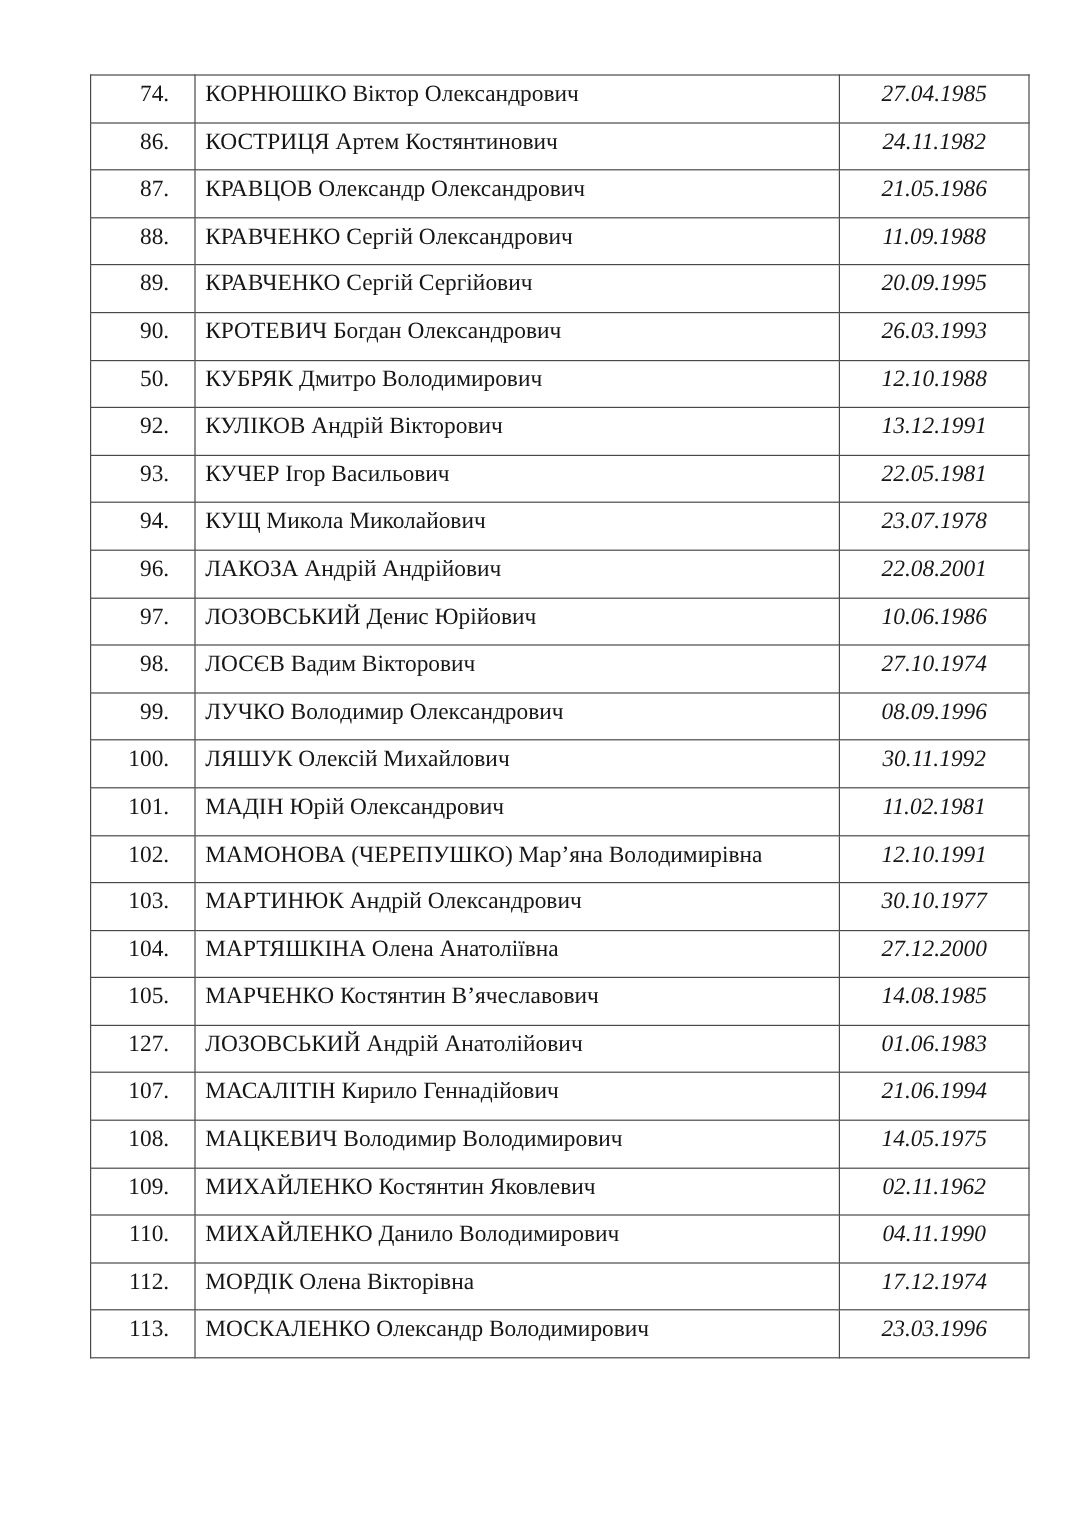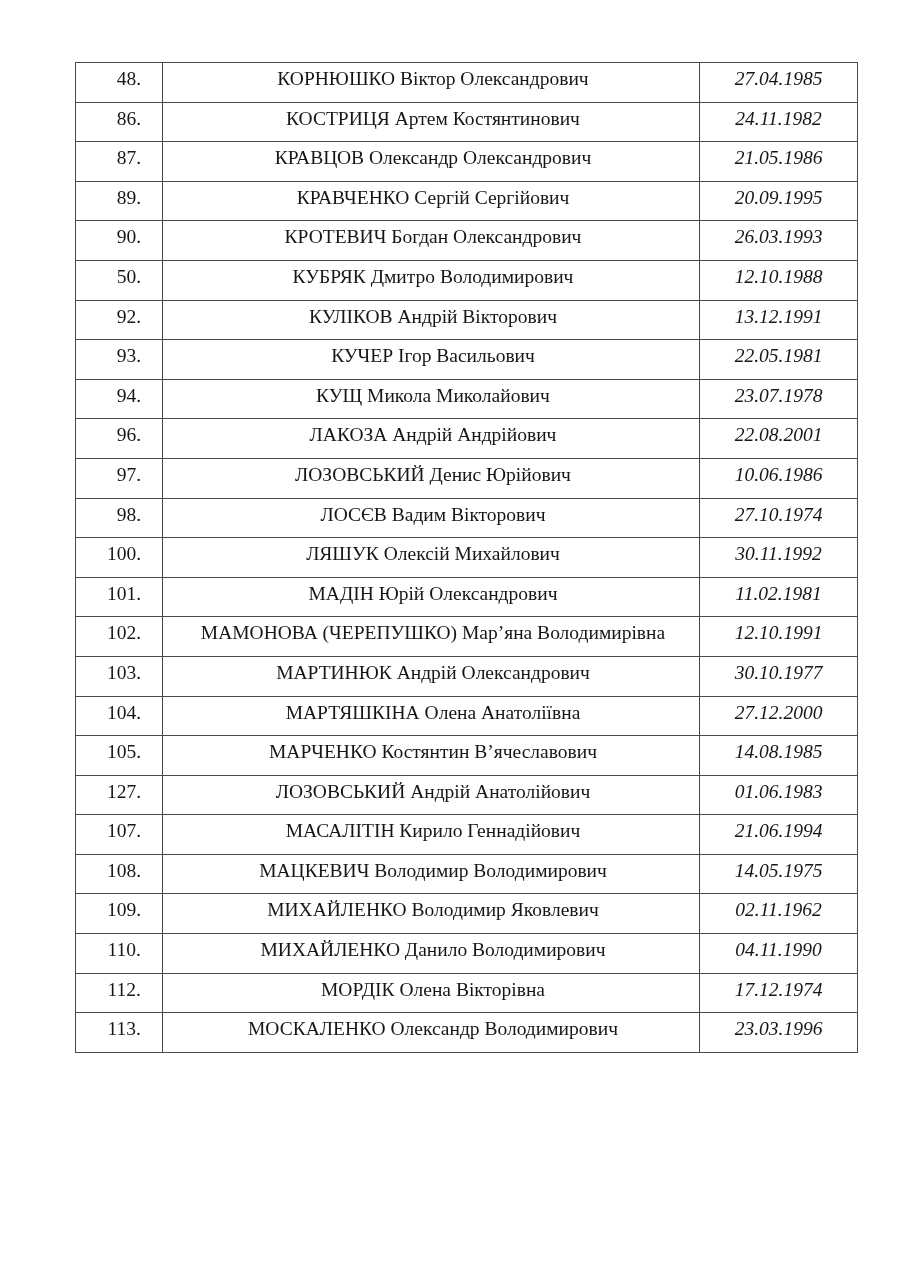--- a/index.html
+++ b/index.html
@@ -38,52 +38,57 @@
     white-space: nowrap;
     overflow: hidden;
   }
   td.col-num {
     width: 87px;
     text-align: right;
     padding-right: 21px;
   }
   td.col-name {
     width: 537px;
-    text-align: center;
+    text-align: left;
     padding-left: 8px;
     padding-right: 4px;
   }
   td.col-date {
     width: 158px;
     text-align: center;
     font-style: italic;
   }
 </style>
 </head>
 <body>
 
 <div class="page">
   <table class="roster">
     <tbody>
         <tr>
-          <td class="col-num">48.</td>
+          <td class="col-num">74.</td>
           <td class="col-name">КОРНЮШКО Віктор Олександрович</td>
           <td class="col-date">27.04.1985</td>
         </tr>
         <tr>
           <td class="col-num">86.</td>
           <td class="col-name">КОСТРИЦЯ Артем Костянтинович</td>
           <td class="col-date">24.11.1982</td>
         </tr>
         <tr>
           <td class="col-num">87.</td>
           <td class="col-name">КРАВЦОВ Олександр Олександрович</td>
           <td class="col-date">21.05.1986</td>
         </tr>
         <tr>
+          <td class="col-num">88.</td>
+          <td class="col-name">КРАВЧЕНКО Сергій Олександрович</td>
+          <td class="col-date">11.09.1988</td>
+        </tr>
+        <tr>
           <td class="col-num">89.</td>
           <td class="col-name">КРАВЧЕНКО Сергій Сергійович</td>
           <td class="col-date">20.09.1995</td>
         </tr>
         <tr>
           <td class="col-num">90.</td>
           <td class="col-name">КРОТЕВИЧ Богдан Олександрович</td>
           <td class="col-date">26.03.1993</td>
         </tr>
         <tr>
@@ -115,20 +120,25 @@
           <td class="col-num">97.</td>
           <td class="col-name">ЛОЗОВСЬКИЙ Денис Юрійович</td>
           <td class="col-date">10.06.1986</td>
         </tr>
         <tr>
           <td class="col-num">98.</td>
           <td class="col-name">ЛОСЄВ Вадим Вікторович</td>
           <td class="col-date">27.10.1974</td>
         </tr>
         <tr>
+          <td class="col-num">99.</td>
+          <td class="col-name">ЛУЧКО Володимир Олександрович</td>
+          <td class="col-date">08.09.1996</td>
+        </tr>
+        <tr>
           <td class="col-num">100.</td>
           <td class="col-name">ЛЯШУК Олексій Михайлович</td>
           <td class="col-date">30.11.1992</td>
         </tr>
         <tr>
           <td class="col-num">101.</td>
           <td class="col-name">МАДІН Юрій Олександрович</td>
           <td class="col-date">11.02.1981</td>
         </tr>
         <tr>
@@ -161,21 +171,21 @@
           <td class="col-name">МАСАЛІТІН Кирило Геннадійович</td>
           <td class="col-date">21.06.1994</td>
         </tr>
         <tr>
           <td class="col-num">108.</td>
           <td class="col-name">МАЦКЕВИЧ Володимир Володимирович</td>
           <td class="col-date">14.05.1975</td>
         </tr>
         <tr>
           <td class="col-num">109.</td>
-          <td class="col-name">МИХАЙЛЕНКО Володимир Яковлевич</td>
+          <td class="col-name">МИХАЙЛЕНКО Костянтин Яковлевич</td>
           <td class="col-date">02.11.1962</td>
         </tr>
         <tr>
           <td class="col-num">110.</td>
           <td class="col-name">МИХАЙЛЕНКО Данило Володимирович</td>
           <td class="col-date">04.11.1990</td>
         </tr>
         <tr>
           <td class="col-num">112.</td>
           <td class="col-name">МОРДІК Олена Вікторівна</td>

